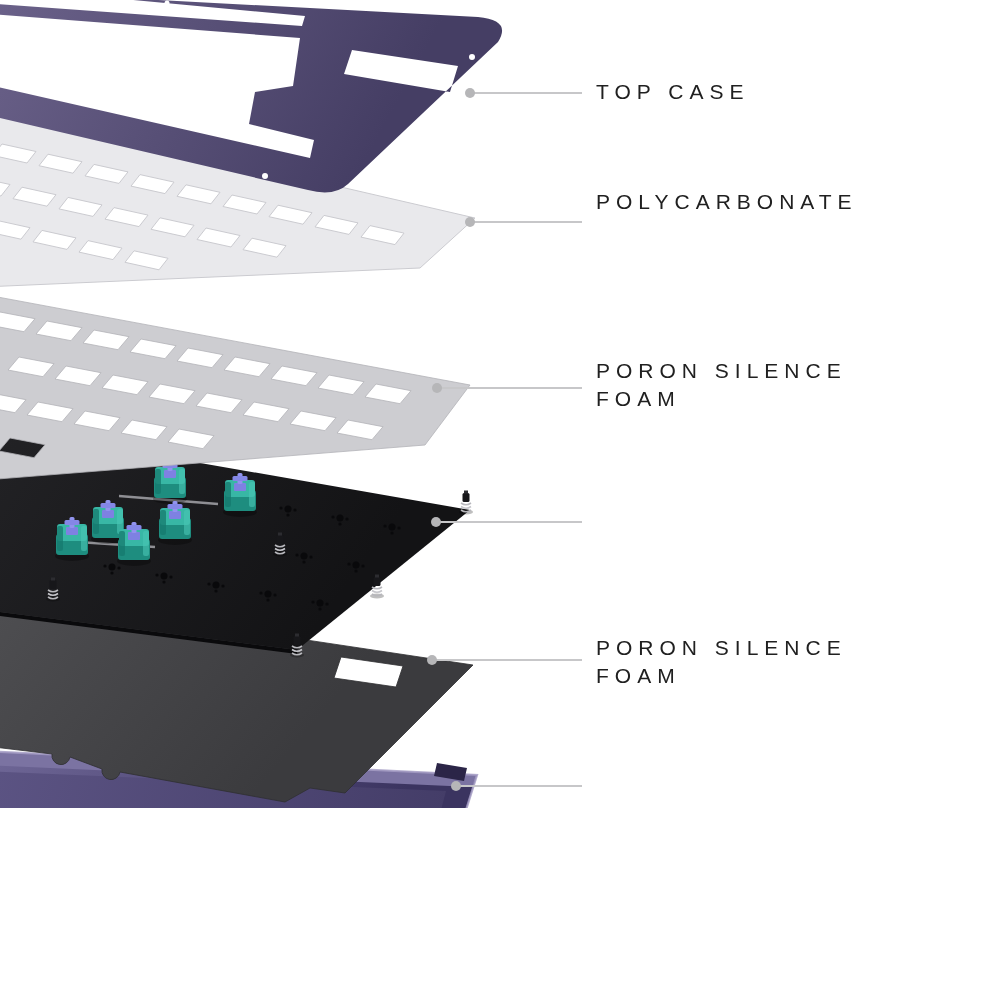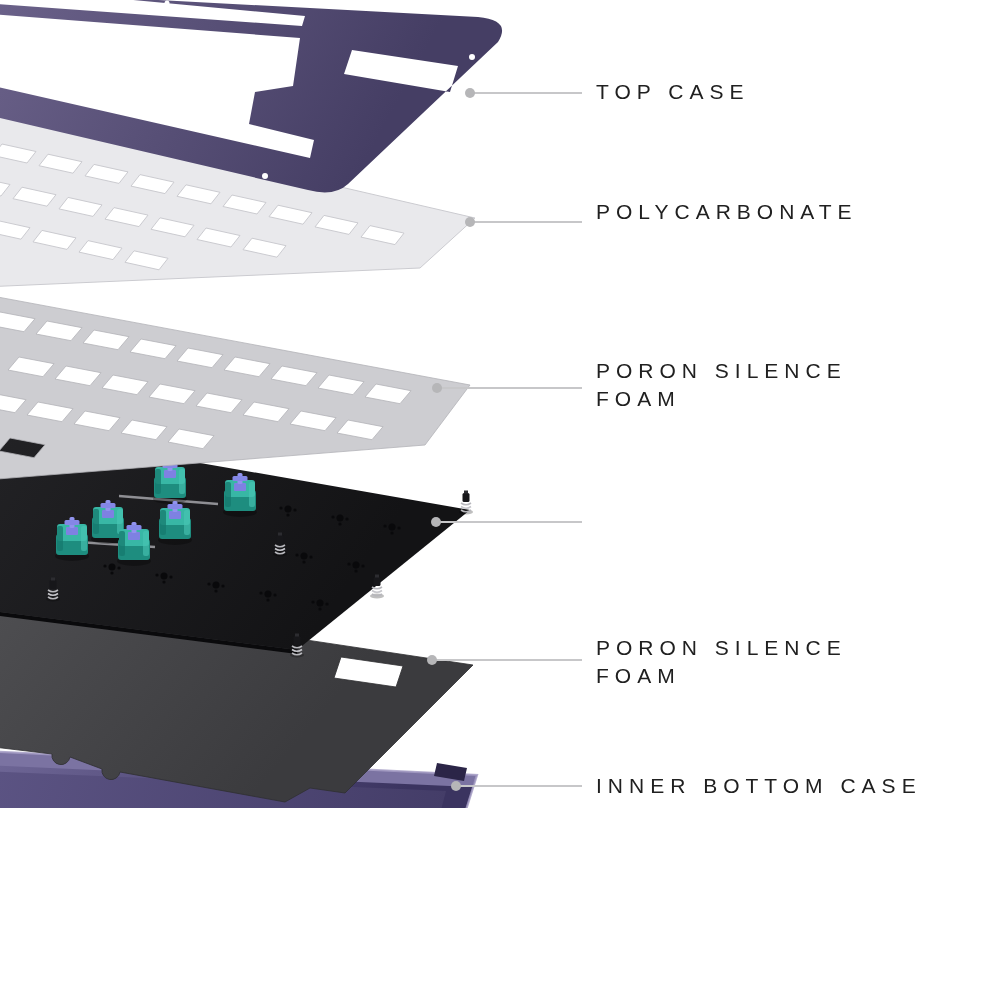--- a/index.html
+++ b/index.html
@@ -185,28 +185,25 @@
     <circle cx="436" cy="522" r="5"></circle>
     <circle cx="432" cy="660" r="5"></circle>
     <circle cx="456" cy="786" r="5"></circle>
     <circle cx="430" cy="915" r="5"></circle>
   </g>
 </svg>
 
 <div class="label" style="top:78px">
   <div>TOP CASE</div>
 </div>
-<div class="label" style="top:198px">
+<div class="label" style="top:188px">
   <div>POLYCARBONATE</div>
 </div>
 <div class="label" style="top:357px">
   <div>PORON SILENCE</div>
   <div>FOAM</div>
 </div>
 <div class="label" style="top:634px">
   <div>PORON SILENCE</div>
   <div>FOAM</div>
 </div>
-<div class="label" style="top:772px">
-  <div>INNER BOTTOM CASE</div>
-</div>
 
 </div>
 
 </body></html>

